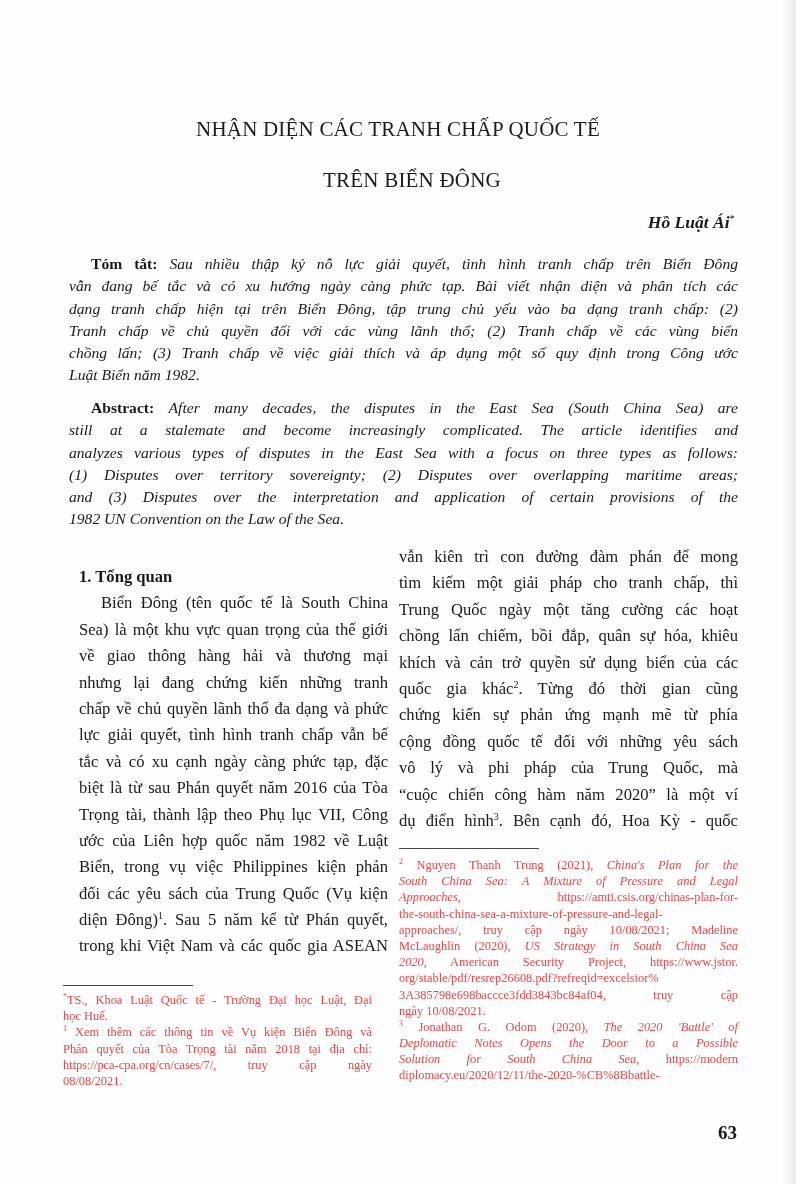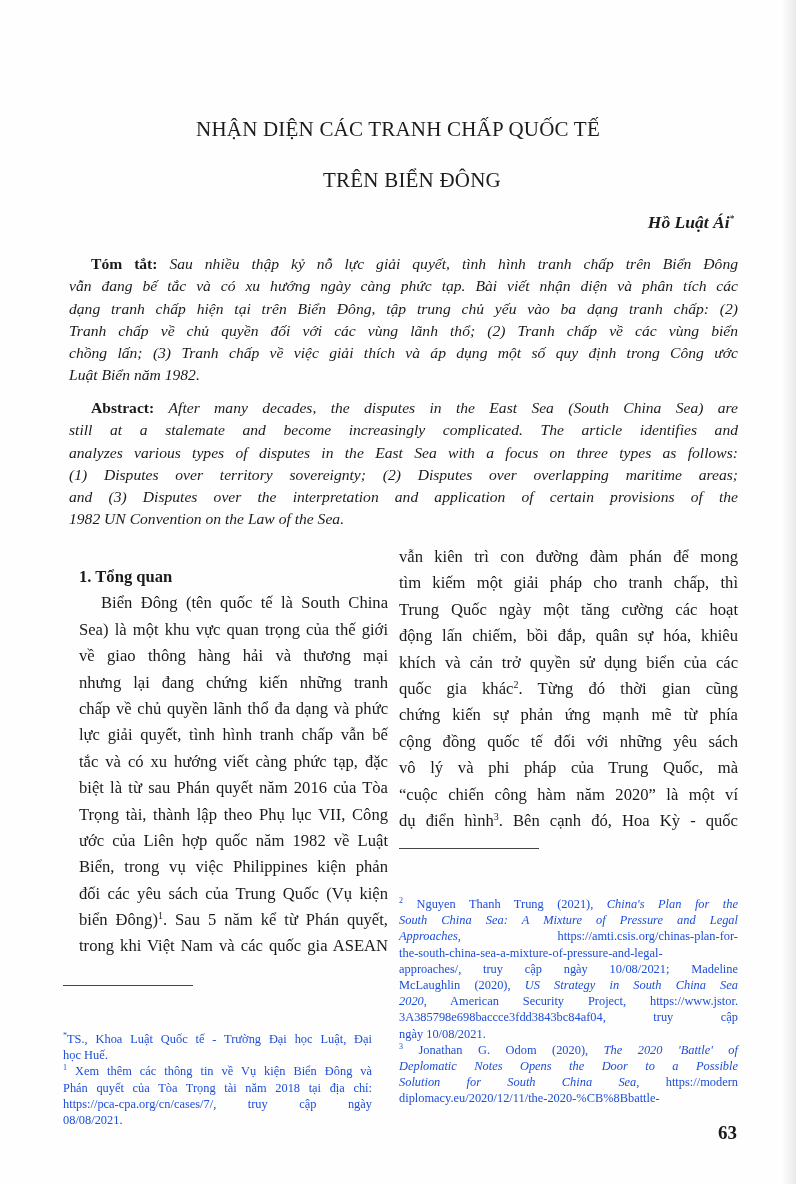--- a/index.html
+++ b/index.html
@@ -35,21 +35,21 @@
   .col .line { display: block; white-space: nowrap; text-align: justify; text-align-last: justify; height: 26.4px; }
   .col-left { left: 79px; top: 544px; width: 309px; margin-top: 20px; }
   .col-right { left: 399px; top: 544px; width: 339px; }
   .heading { font-weight: bold; text-align-last: left !important; }
   .col sup { font-size: 10px; vertical-align: 6px; line-height: 0; }
 
   .fn-rule { position: absolute; height: 1px; background: #444; }
   .fn-rule.left { left: 63px; top: 985px; width: 130px; }
   .fn-rule.right { left: 399px; top: 848px; width: 140px; }
 
-  .fn { position: absolute; font-size: 12.4px; line-height: 16.2px; color: #1d4ed8; margin-top: 39px; }
+  .fn { position: absolute; font-size: 12.4px; line-height: 16.2px; color: #ef4444; }
   .fn .line { display: block; white-space: nowrap; text-align: justify; text-align-last: justify; height: 16.2px; }
   .fn .line.last { text-align-last: left; }
   .fn .it { font-style: italic; }
   .fn sup { font-size: 8px; vertical-align: 5px; line-height: 0; }
   .fn-left { left: 63px; top: 992px; width: 309px; }
   .fn-right { left: 399px; top: 857px; width: 339px; }
 
   .page-number { position: absolute; left: 718px; top: 1122px; font-weight: bold; font-size: 19px; text-align: right; }
 </style>
 </head>
@@ -82,35 +82,35 @@
   </div>
 
   <div class="col col-left">
     <span class="line heading">1. Tổng quan</span>
     <span class="line indent">Biển Đông (tên quốc tế là South China</span>
     <span class="line">Sea) là một khu vực quan trọng của thế giới</span>
     <span class="line">về giao thông hàng hải và thương mại</span>
     <span class="line">nhưng lại đang chứng kiến những tranh</span>
     <span class="line">chấp về chủ quyền lãnh thổ đa dạng và phức</span>
     <span class="line">lực giải quyết, tình hình tranh chấp vẫn bế</span>
-    <span class="line">tắc và có xu hướng viết càng phức tạp, đặc</span>
+    <span class="line">tắc và có xu cạnh ngày càng phức tạp, đặc</span>
     <span class="line">biệt là từ sau Phán quyết năm 2016 của Tòa</span>
     <span class="line">Trọng tài, thành lập theo Phụ lục VII, Công</span>
     <span class="line">ước của Liên hợp quốc năm 1982 về Luật</span>
     <span class="line">Biển, trong vụ việc Philippines kiện phản</span>
     <span class="line">đối các yêu sách của Trung Quốc (Vụ kiện</span>
-    <span class="line"><span>biển Đông)</span><sup>1</sup><span>. Sau 5 năm kể từ Phán quyết,</span></span>
+    <span class="line"><span>diện Đông)</span><sup>1</sup><span>. Sau 5 năm kể từ Phán quyết,</span></span>
     <span class="line">trong khi Việt Nam và các quốc gia ASEAN</span>
   </div>
 
   <div class="col col-right">
     <span class="line">vẫn kiên trì con đường đàm phán để mong</span>
     <span class="line">tìm kiếm một giải pháp cho tranh chấp, thì</span>
     <span class="line">Trung Quốc ngày một tăng cường các hoạt</span>
-    <span class="line">động lấn chiếm, bồi đắp, quân sự hóa, khiêu</span>
+    <span class="line">chồng lấn chiếm, bồi đắp, quân sự hóa, khiêu</span>
     <span class="line">khích và cản trở quyền sử dụng biển của các</span>
     <span class="line"><span>quốc gia khác</span><sup>2</sup><span>. Từng đó thời gian cũng</span></span>
     <span class="line">chứng kiến sự phản ứng mạnh mẽ từ phía</span>
     <span class="line">cộng đồng quốc tế đối với những yêu sách</span>
     <span class="line">vô lý và phi pháp của Trung Quốc, mà</span>
     <span class="line">“cuộc chiến công hàm năm 2020” là một ví</span>
     <span class="line"><span>dụ điển hình</span><sup>3</sup><span>. Bên cạnh đó, Hoa Kỳ - quốc</span></span>
   </div>
 
   <div class="fn-rule left"></div>
@@ -126,20 +126,21 @@
   </div>
 
   <div class="fn fn-right">
     <span class="line"><sup>2</sup> <span>Nguyen Thanh Trung (2021), </span><span class="it">China's Plan for the</span></span>
     <span class="line it">South China Sea: A Mixture of Pressure and Legal</span>
     <span class="line"><span class="it">Approaches,</span> <span>https://amti.csis.org/chinas-plan-for-</span></span>
     <span class="line">the-south-china-sea-a-mixture-of-pressure-and-legal-</span>
     <span class="line">approaches/, truy cập ngày 10/08/2021; Madeline</span>
     <span class="line"><span>McLaughlin (2020), </span><span class="it">US Strategy in South China Sea</span></span>
     <span class="line"><span class="it">2020</span><span>, American Security Project, https://www.jstor.</span></span>
+    <span class="line">org/stable/pdf/resrep26608.pdf?refreqid=excelsior%</span>
     <span class="line">3A385798e698baccce3fdd3843bc84af04, truy cập</span>
     <span class="line last">ngày 10/08/2021.</span>
     <span class="line"><sup>3</sup><span> Jonathan G. Odom (2020), </span><span class="it">The 2020 'Battle' of</span></span>
     <span class="line it">Deplomatic Notes Opens the Door to a Possible</span>
     <span class="line"><span class="it">Solution for South China Sea,</span> <span>https://modern</span></span>
     <span class="line last">diplomacy.eu/2020/12/11/the-2020-%CB%8Bbattle-</span>
   </div>
 
   <div class="page-number">63</div>
 </div>

